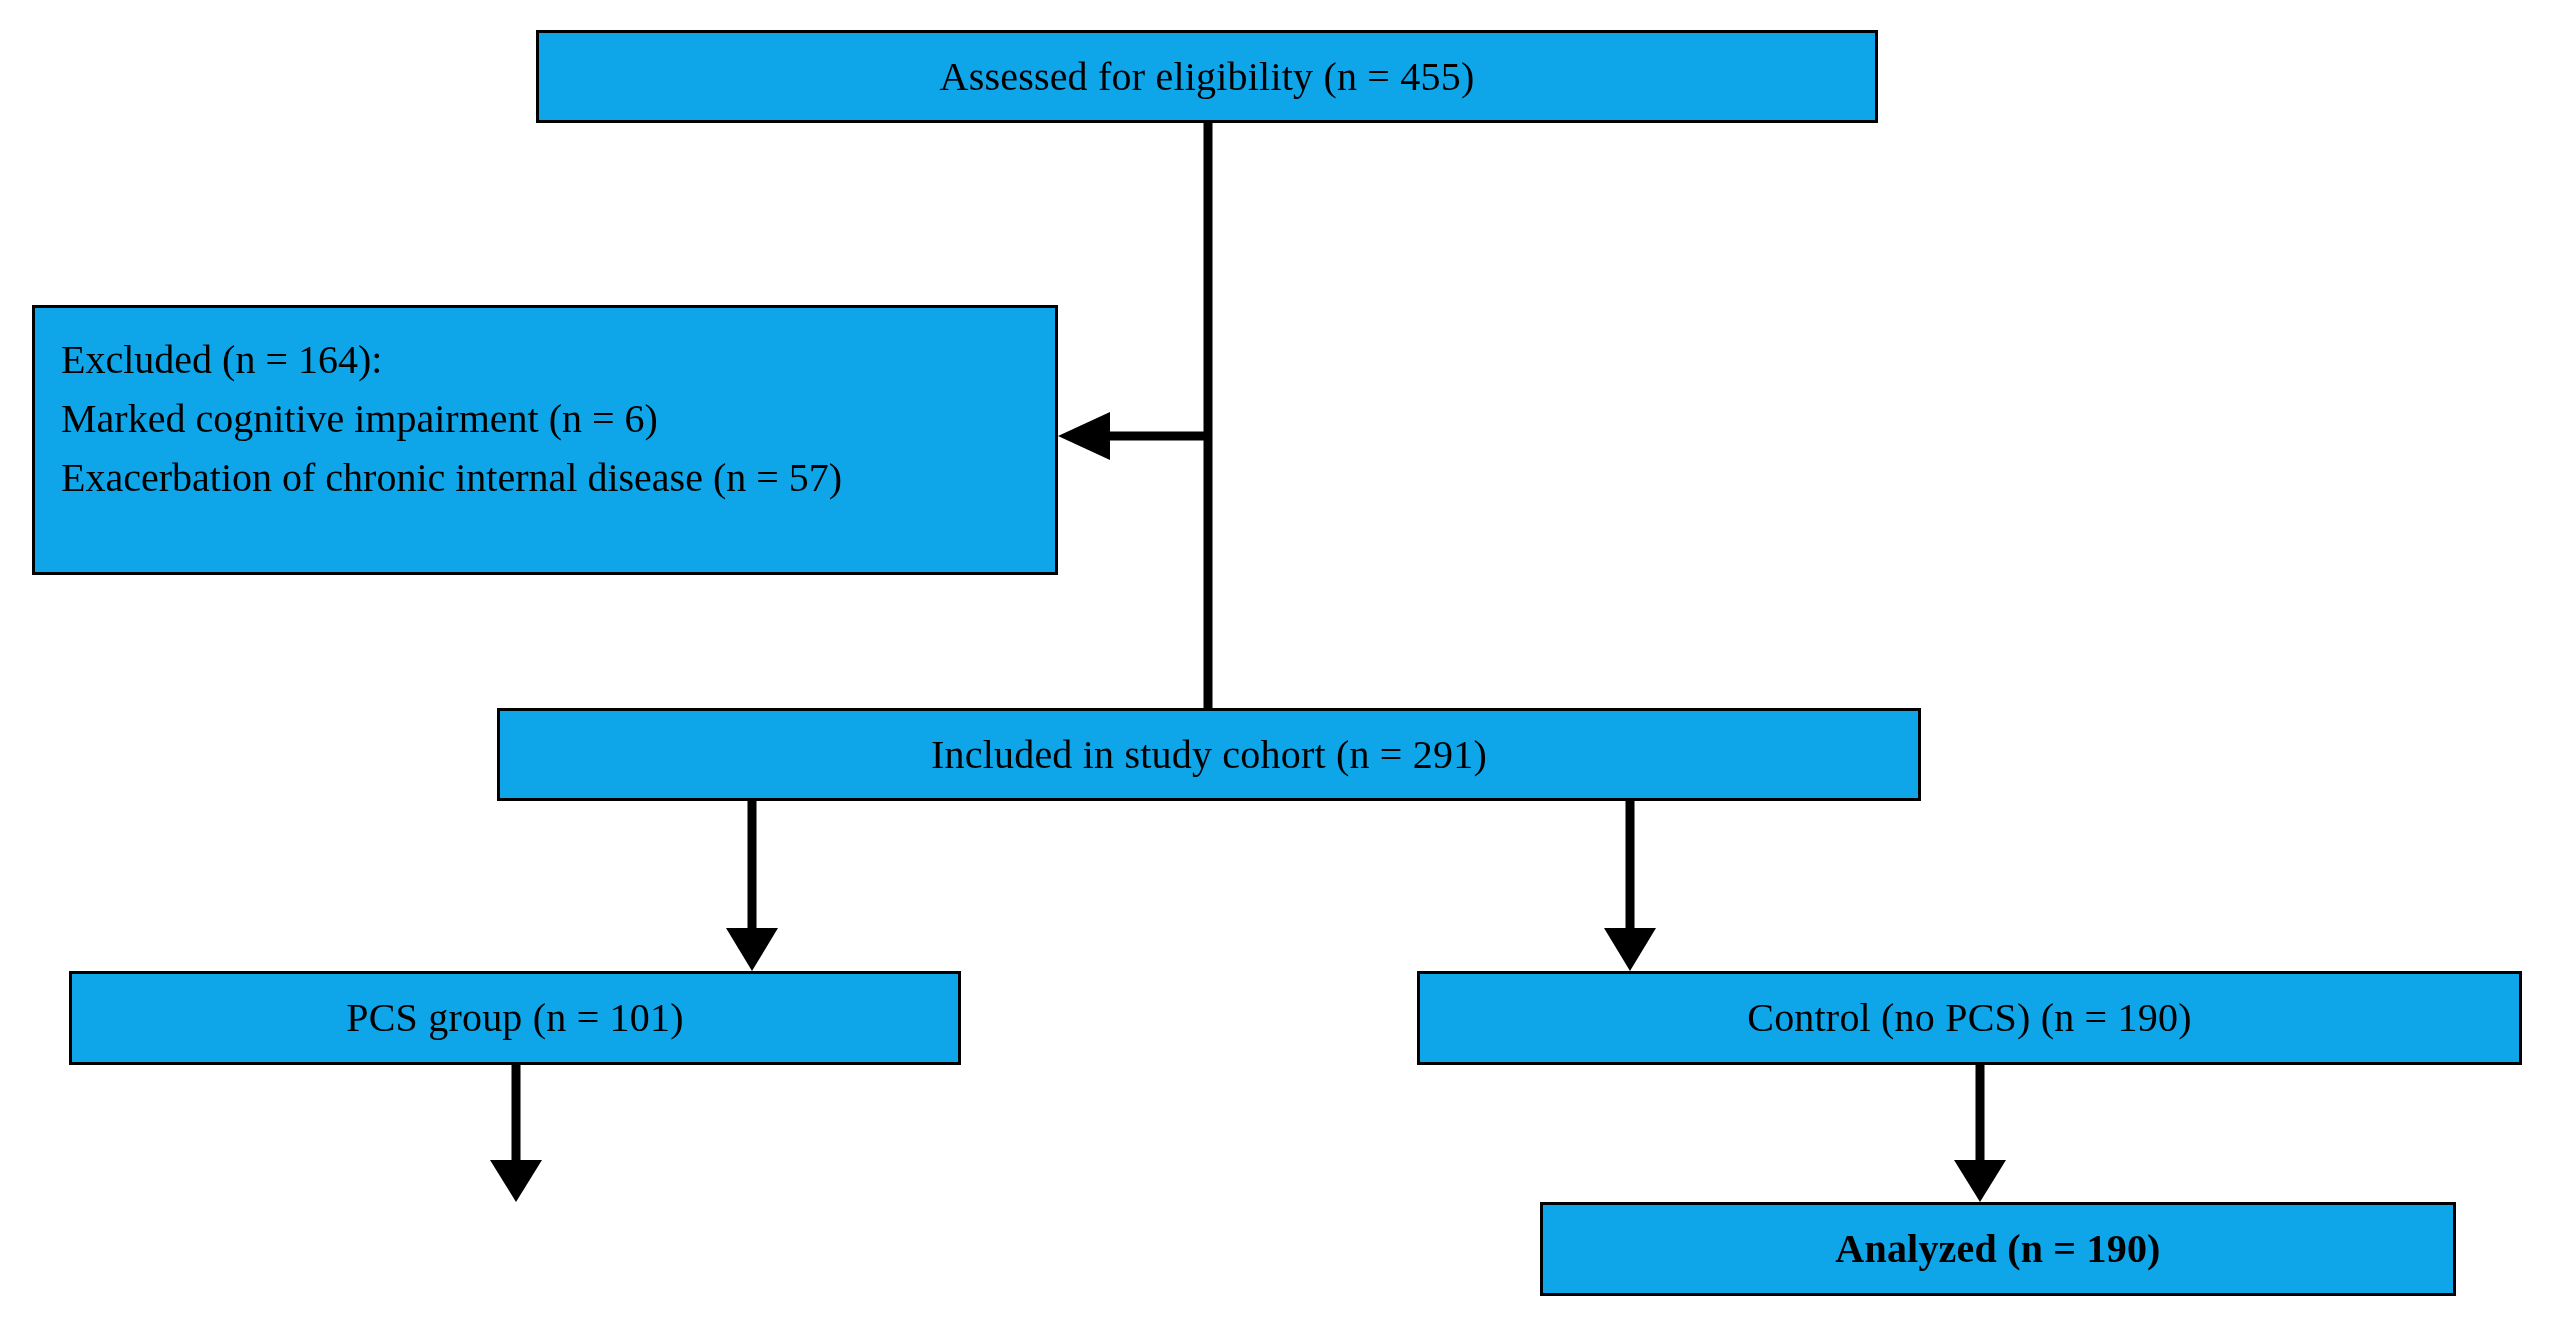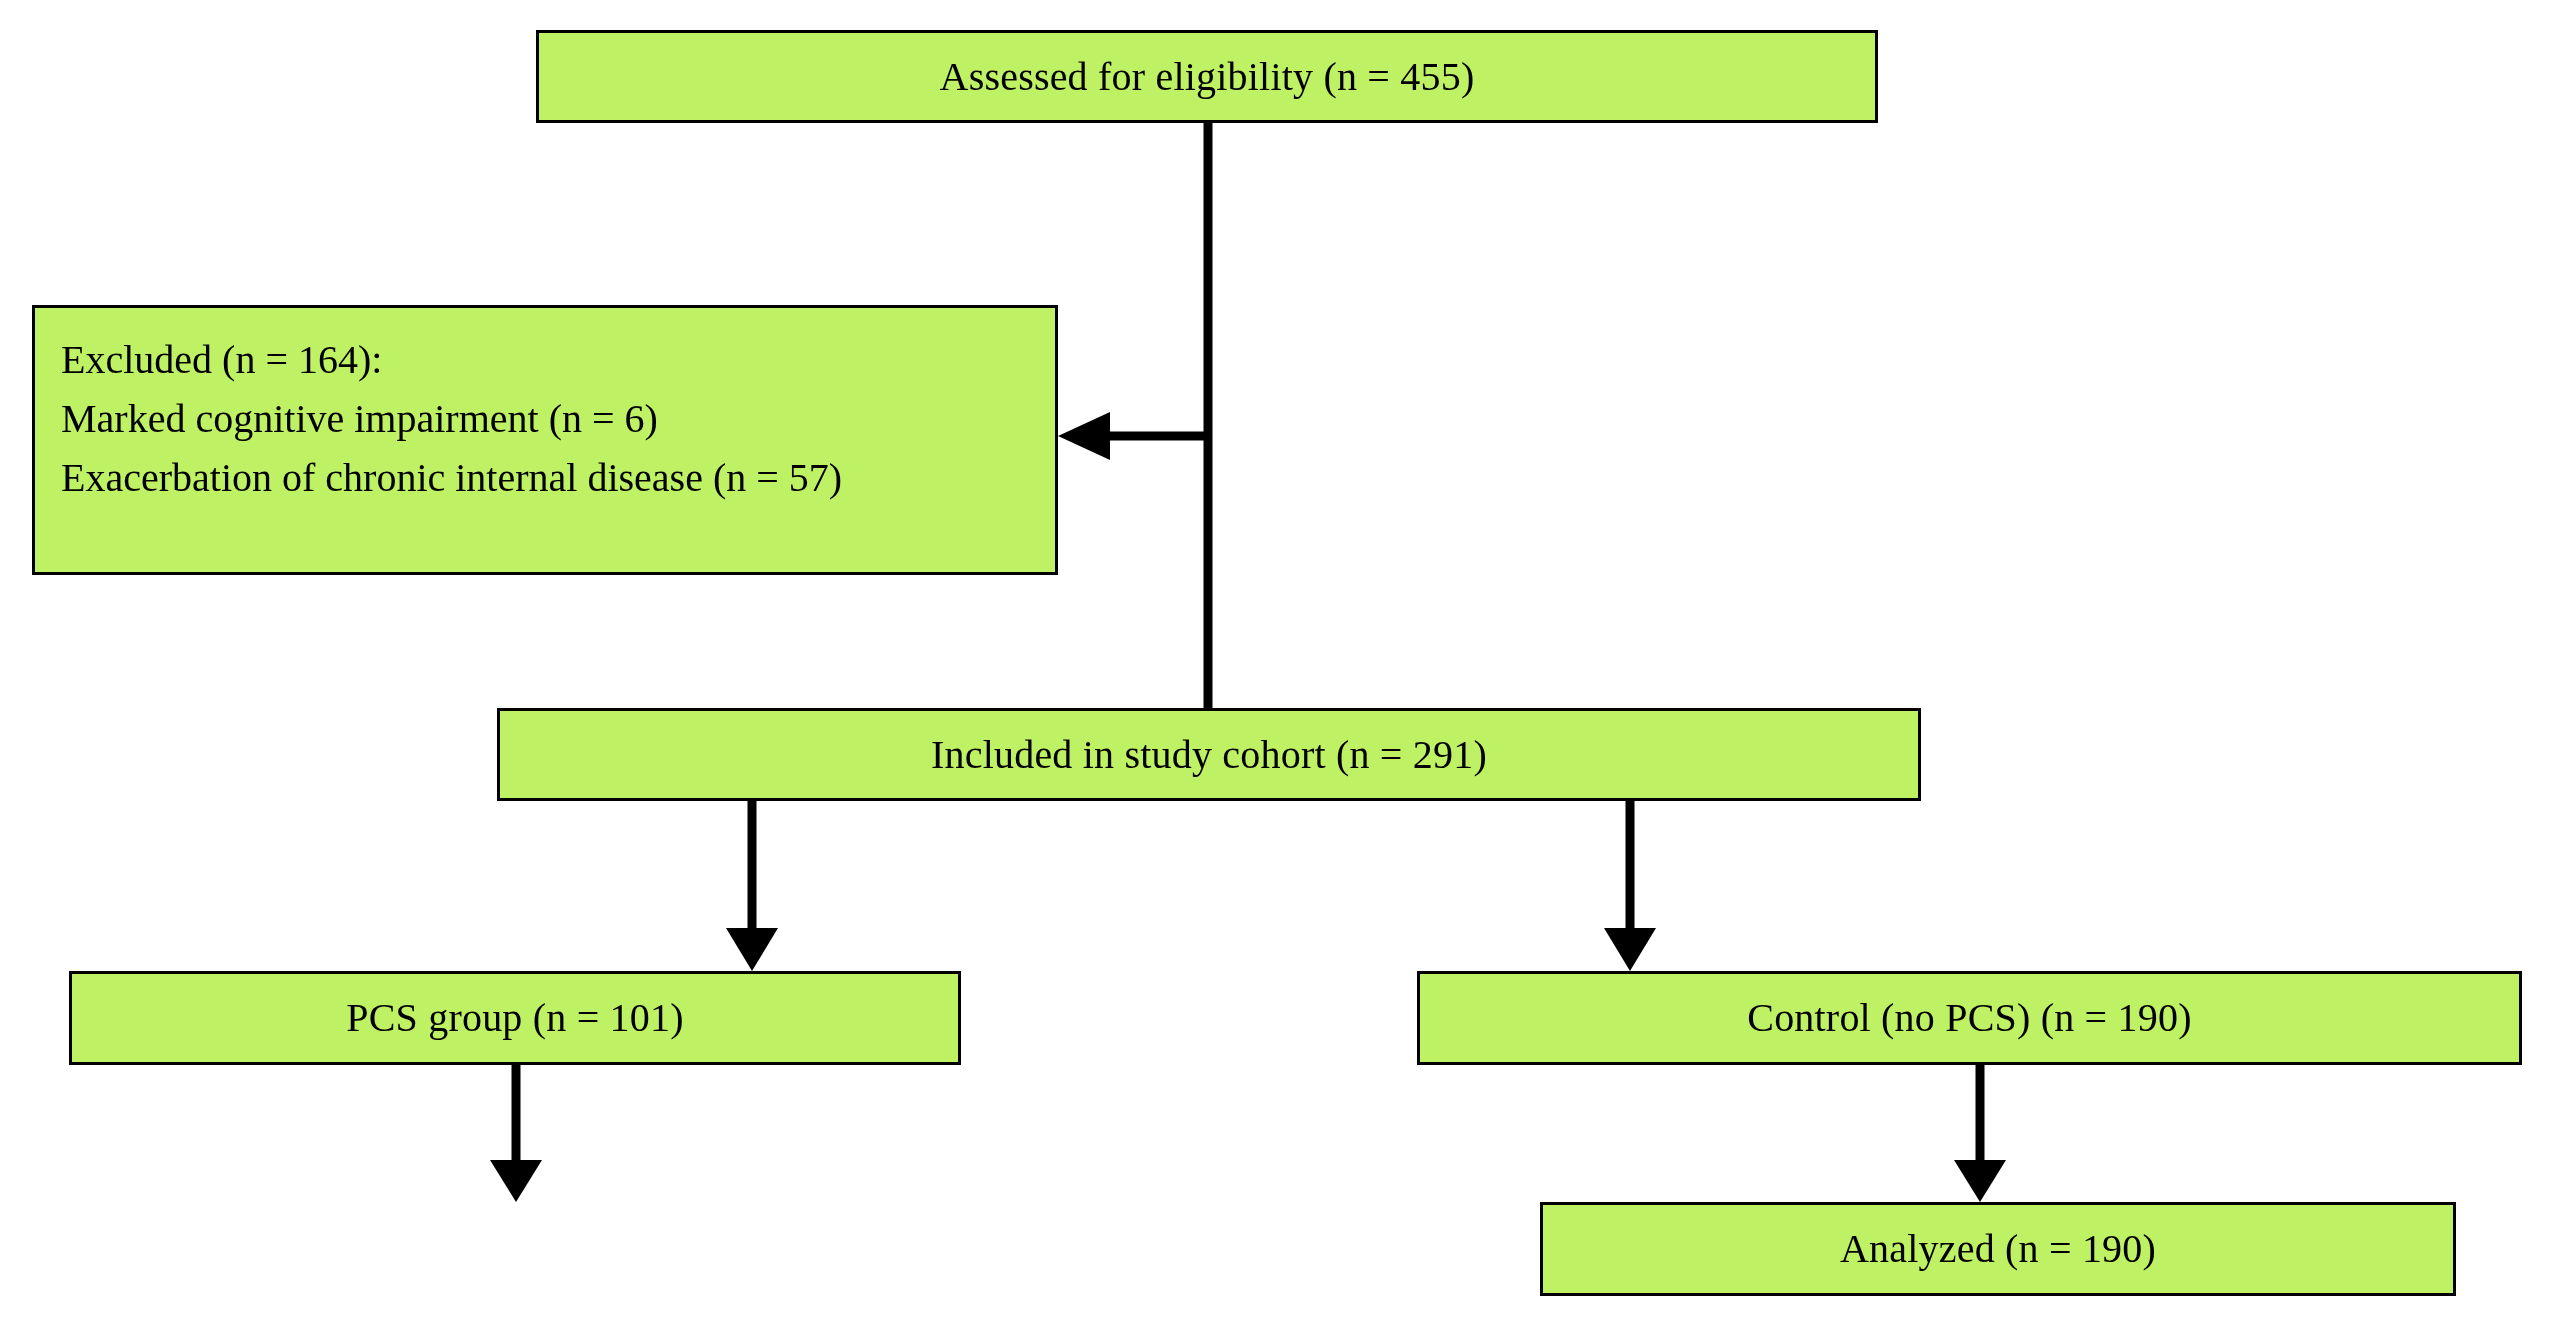--- a/index.html
+++ b/index.html
@@ -16,21 +16,21 @@
     position: relative;
     width: 2550px;
     height: 1324px;
     background: #ffffff;
     overflow: hidden;
   }
   .flow-box {
     position: absolute;
     box-sizing: border-box;
     border: 3px solid #000000;
-    background: #bef264;
+    background: #0ea5e9;
     display: flex;
     align-items: center;
     justify-content: center;
     text-align: center;
   }
   .flow-box .box-label {
     font-size: 40px;
     line-height: 1.15;
     letter-spacing: 0.2px;
     white-space: nowrap;
@@ -55,21 +55,21 @@
     height: 1324px;
     pointer-events: none;
   }
   
   #box-assessed      { left: 536px;  top: 30px;   width: 1342px; height: 93px;  }
   #box-excluded      { left: 32px;   top: 305px;  width: 1026px; height: 270px; }
   #box-included      { left: 497px;  top: 708px;  width: 1424px; height: 93px;  }
   #box-pcs-group     { left: 69px;   top: 971px;  width: 892px;  height: 94px;  }
   #box-control-group { left: 1417px; top: 971px;  width: 1105px; height: 94px;  }
   #box-analyzed-pcs     { left: 104px;  top: 1202px; width: 825px;  height: 94px; }
-  #box-analyzed-control { left: 1540px; top: 1202px; width: 916px;  height: 94px; }
+  #box-analyzed-control { left: 1540px; top: 1202px; width: 916px;  height: 94px; font-weight: bold; }
 </style>
 </head>
 <body>
 
 <div id="flow-canvas">
 
   <svg id="connector-layer" viewBox="0 0 2550 1324" width="2550" height="1324" xmlns="http://www.w3.org/2000/svg">
 
     <line x1="1208" y1="123" x2="1208" y2="708" stroke="#000000" stroke-width="9"></line>
 

